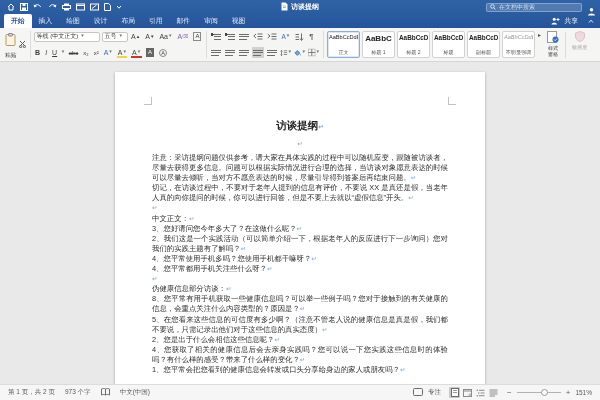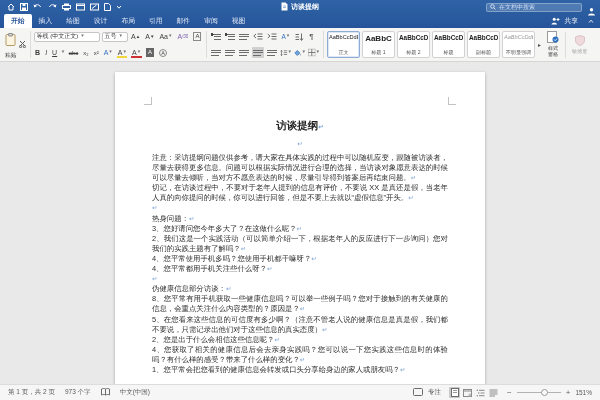--- a/index.html
+++ b/index.html
@@ -60,21 +60,21 @@
     linear-gradient(#6b6b6b,#6b6b6b) 0 6px/8px 1px no-repeat; }
   .bars.dotted { background:
     radial-gradient(circle,#444 35%,transparent 40%) -3px 0px/8px 3px no-repeat,
     linear-gradient(#6b6b6b,#6b6b6b) 3px 1px/7px 1px no-repeat,
     linear-gradient(#6b6b6b,#6b6b6b) 3px 3.5px/7px 1px no-repeat,
     linear-gradient(#6b6b6b,#6b6b6b) 3px 6px/7px 1px no-repeat; }
   .ibtn { width:12px; height:11px; display:inline-flex; align-items:center; justify-content:center;
     border-radius:1px; }
   .ibtn.pressed { background:#d0d0d0; }
 
-  .styles-gallery { display:flex; align-items:center; gap:2px; padding:1px 2px; }
+  .styles-gallery { display:flex; align-items:flex-start; gap:2px; padding:1px 2px; }
   .style-card { width:33px; height:27px; background:#fff; border:1px solid #d2d2d2; border-radius:2px;
     overflow:hidden; text-align:center; display:flex; flex-direction:column;
     justify-content:space-between; padding:2px 1px 1px; }
   .style-card.sel { border-color:#8fadd4; box-shadow:0 0 0 1px #dce8f5 inset; }
   .sc-preview { font-size:5.6px; color:#222; white-space:nowrap; overflow:hidden; }
   .v-h1 .sc-preview { font-weight:bold; font-size:8px; }
   .v-h2 .sc-preview,.v-h3 .sc-preview,.v-sub .sc-preview { font-weight:bold; font-size:6.4px; }
   .v-subtle .sc-preview { font-style:italic; color:#9a9a9a; }
   .sc-label { font-size:5.1px; color:#555; }
   .gal-more { font-size:6px; color:#555; padding:0 1px; }
@@ -442,21 +442,21 @@
     <div class="page">
       <div class="crop tl"></div>
       <div class="crop tr"></div>
       <div class="page-inner">
         <div class="doc-title"><span>访谈提纲</span><span class="pilcrow">↵</span></div>
         <div class="center-mark"><span class="pilcrow">↵</span></div>
         <div>
             <p class="dline"><span>注意：采访提纲问题仅供参考，请大家在具体实践的过程中可以随机应变，跟随被访谈者，尽量去获得更多信息。问题可以根据实际情况进行合理的选择，当访谈对象愿意表达的时候可以尽量去倾听，当对方不愿意表达的时候，尽量引导得到答案后再结束问题。</span><span class="pilcrow">↵</span></p>
             <p class="dline"><span>切记，在访谈过程中，不要对于老年人提到的信息有评价，不要说 XX 是真还是假，当老年人真的向你提问的时候，你可以进行回答，但是不要上去就以“虚假信息”开头。</span><span class="pilcrow">↵</span></p>
             <p class="dline"><span></span><span class="pilcrow">↵</span></p>
-            <p class="dline"><span>热身问题：</span><span class="pilcrow">↵</span></p>
+            <p class="dline"><span>中文正文：</span><span class="pilcrow">↵</span></p>
             <p class="dline"><span>3、您好请问您今年多大了？在这做什么呢？</span><span class="pilcrow">↵</span></p>
             <p class="dline"><span>2、我们这是一个实践活动（可以简单介绍一下，根据老年人的反应进行下一步询问）您对我们的实践主题有了解吗？</span><span class="pilcrow">↵</span></p>
             <p class="dline"><span>4、您平常使用手机多吗？您使用手机都干嘛呀？</span><span class="pilcrow">↵</span></p>
             <p class="dline"><span>4、您平常都用手机关注些什么呀？</span><span class="pilcrow">↵</span></p>
             <p class="dline"><span></span><span class="pilcrow">↵</span></p>
             <p class="dline"><span>伪健康信息部分访谈：</span><span class="pilcrow">↵</span></p>
             <p class="dline"><span>8、您平常有用手机获取一些健康信息吗？可以举一些例子吗？您对于接触到的有关健康的信息，会重点关注什么内容类型的？原因是？</span><span class="pilcrow">↵</span></p>
             <p class="dline"><span>5、在您看来这些信息的可信度有多少啊？（注意不管老人说的健康信息是真是假，我们都不要说，只需记录出他们对于这些信息的真实态度）</span><span class="pilcrow">↵</span></p>
             <p class="dline"><span>2、您是出于什么会相信这些信息呢？</span><span class="pilcrow">↵</span></p>
             <p class="dline"><span>4、您获取了相关的健康信息后会去亲身实践吗？您可以说一下您实践这些信息时的体验吗？有什么样的感受？带来了什么样的变化？</span><span class="pilcrow">↵</span></p>

